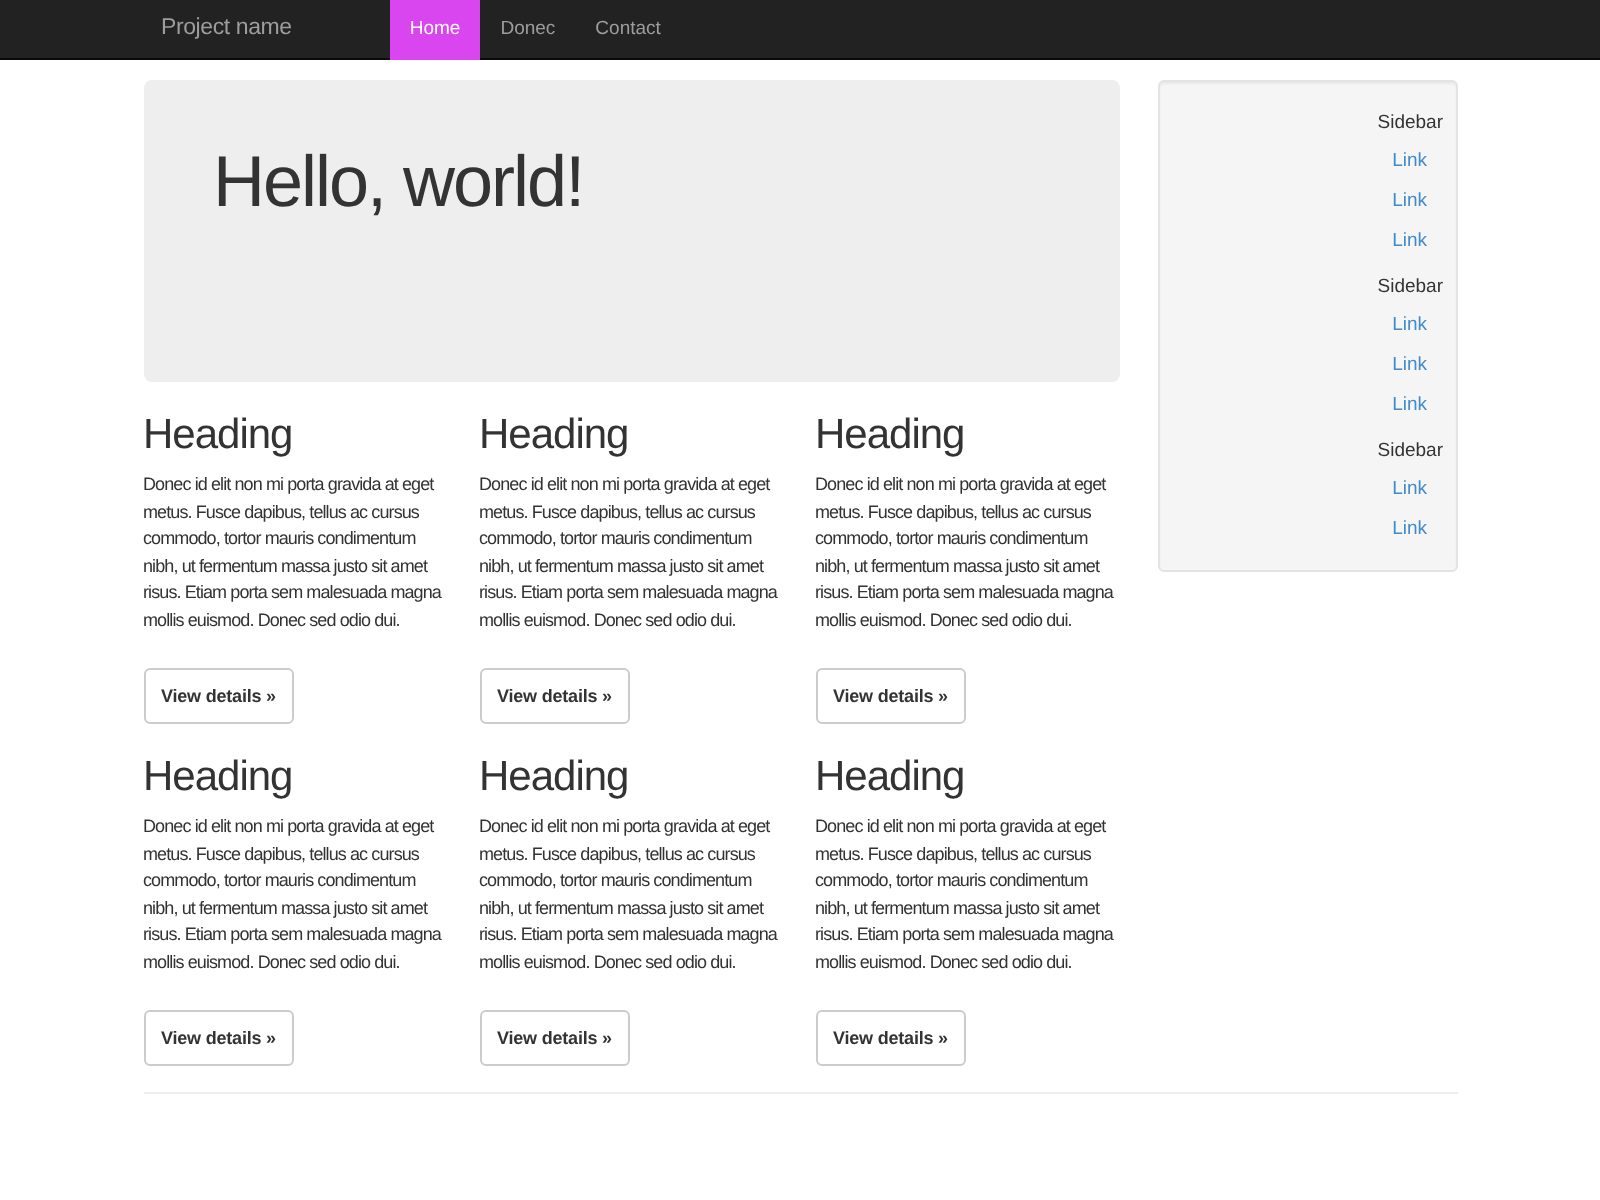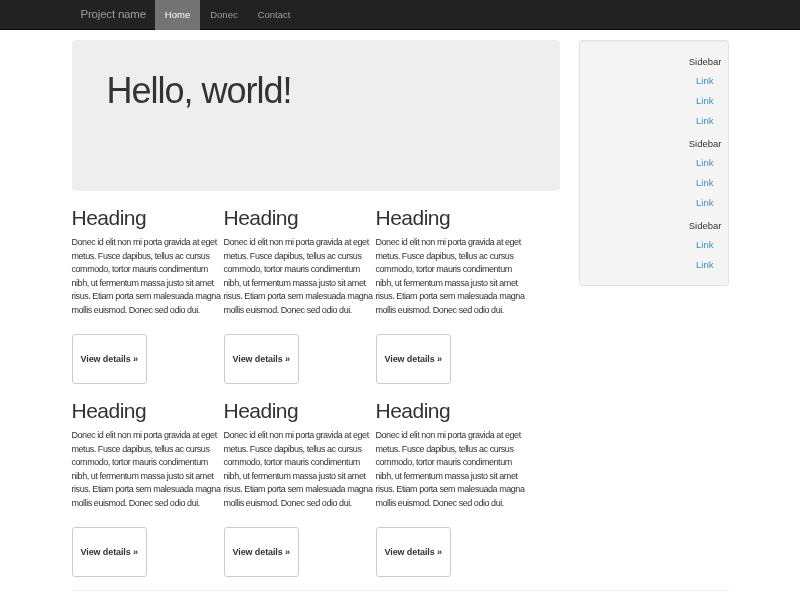--- a/index.html
+++ b/index.html
@@ -16,20 +16,21 @@
     height:30px;
     background:#222;
     border-bottom:1px solid #090909;
   }
   .navbar-inner {
     width:657px;
     margin:0 auto;
     height:30px;
     display:flex;
     align-items:stretch;
+    gap:40px;
   }
   .navbar-brand {
     color:#9d9d9d;
     font-size:11.5px;
     line-height:29px;
     padding:0 9px;
     letter-spacing:-0.2px;
     cursor:pointer;
   }
   .navbar-nav {
@@ -38,21 +39,21 @@
   }
   .navbar-nav li a {
     display:block;
     height:30px;
     line-height:30px;
     padding:0 10px;
     font-size:9.5px;
     color:#9d9d9d;
   }
   .navbar-nav li.active a {
-    background:#737373;
+    background:#d946ef;
     color:#fff;
   }
 
   
   .container {
     width:657px;
     margin:0 auto;
   }
   .row {
     display:flex;
@@ -81,20 +82,21 @@
     font-size:12.5px;
     letter-spacing:-0.4px;
     line-height:22px;
     color:#333;
     width:432px;
   }
 
   
   .cards-row {
     display:flex;
+    gap:16px;
   }
   .card { width:152px; }
   .card h2 {
     font-size:21px;
     font-weight:500;
     letter-spacing:-0.5px;
     line-height:23px;
     margin:15px 0 7px;
     color:#333;
   }
@@ -108,21 +110,21 @@
   }
   .btn {
     display:inline-block;
     font-family:"Liberation Sans", sans-serif;
     font-size:9px;
     font-weight:600;
     color:#333;
     background:#fff;
     border:1px solid #ccc;
     border-radius:3px;
-    padding:19px 8px;
+    padding:8px 8px;
     cursor:pointer;
     letter-spacing:-0.1px;
   }
 
   
   .well {
     margin-top:10px;
     width:150px;
     min-height:238px;
     background:#f5f5f5;

